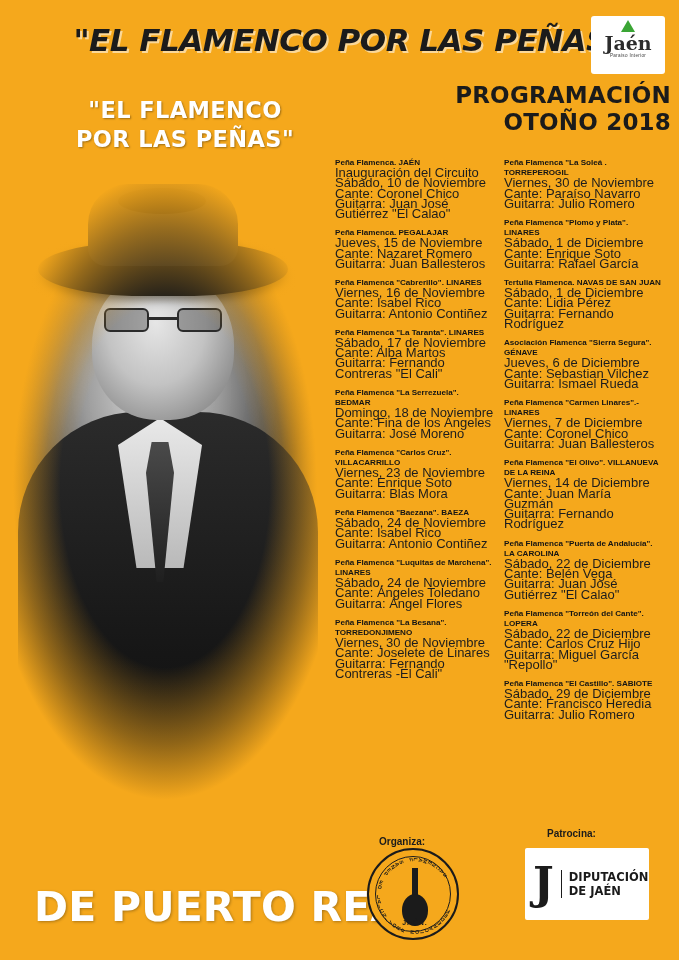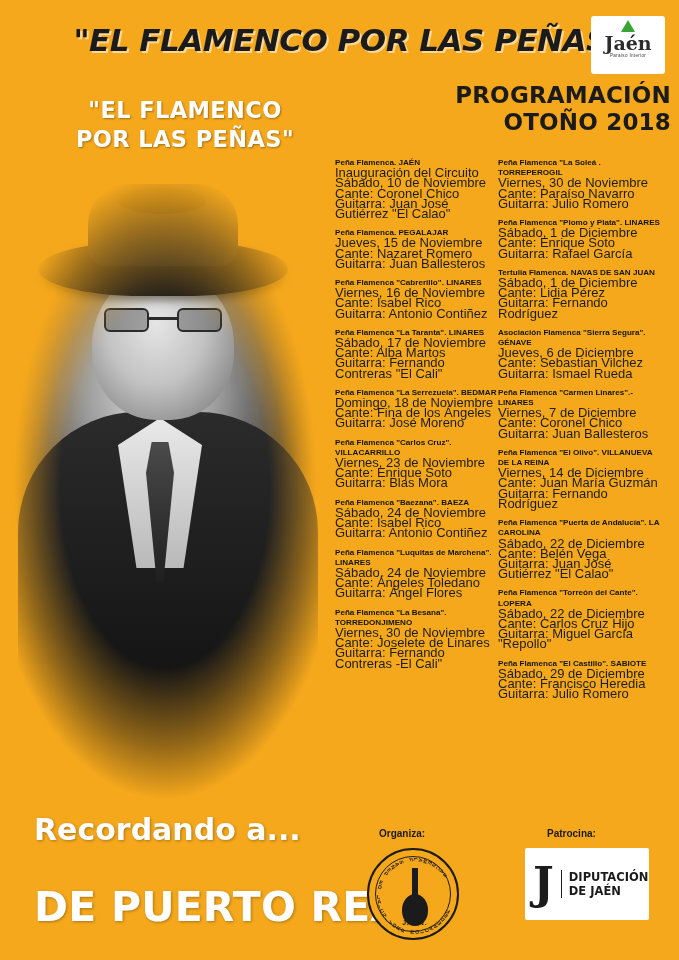--- a/index.html
+++ b/index.html
@@ -211,20 +211,21 @@
     font-family: "DejaVu Sans", sans-serif;
     font-weight: bold;
     font-size: 23px;
     line-height: 27px;
     color: #1b1b1b;
     margin-bottom: 12px;
     letter-spacing: 0.2px;
   }
   .cols {
     display: flex;
+    gap: 10px;
     padding: 0 8px;
     margin-top: 22px;
   }
   .col { width: 163px; }
   .event { margin-bottom: 9px; }
   .event .venue {
     font-size: 8.1px;
     font-weight: bold;
     color: #141414;
     line-height: 10.2px;
@@ -241,21 +242,21 @@
     right: 20px; bottom: 12px;
     width: 300px; height: 120px;
     z-index: 6;
   }
   .foot-label {
     position: absolute;
     font-size: 10px;
     font-weight: bold;
     color: #1b1b1b;
   }
-  .foot-label.organiza { left: 20px; top: 0; }
+  .foot-label.organiza { left: 20px; top: 8px; }
   .foot-label.patrocina { left: 188px; top: 0; }
 
   .fed-logo {
     position: absolute;
     left: 8px; top: 20px;
     width: 92px; height: 92px;
     border-radius: 50%;
     background: #F5A81C;
     border: 2px solid #1b1b1b;
   }
@@ -357,21 +358,20 @@
     <div class="hat-crown"></div>
     <div class="hat-dent"></div>
     <div class="glasses">
       <i></i>
       <b></b>
       <i></i>
     </div>
     <div class="fade"></div>
   </div>
 
-  <div class="recordando">Recordando a...</div>
   <div class="canalejas">
     <div>DE PUERTO REAL</div>
   </div>
 
   <div class="program">
     <div class="prog-title">
       <div>PROGRAMACIÓN</div>
       <div>OTOÑO 2018</div>
     </div>
     <div class="cols">

